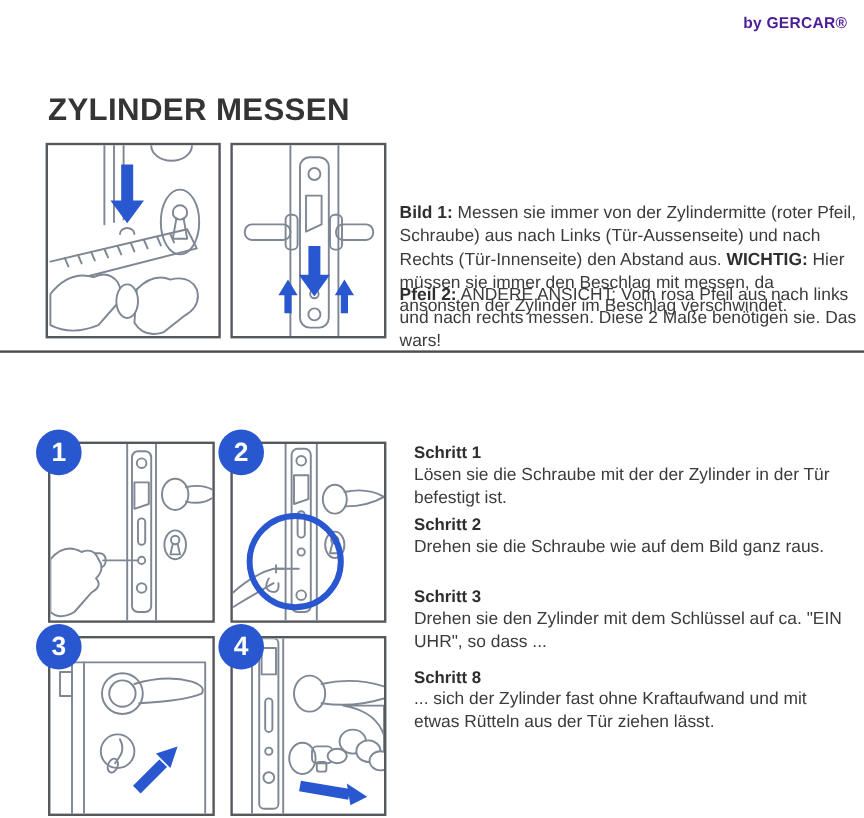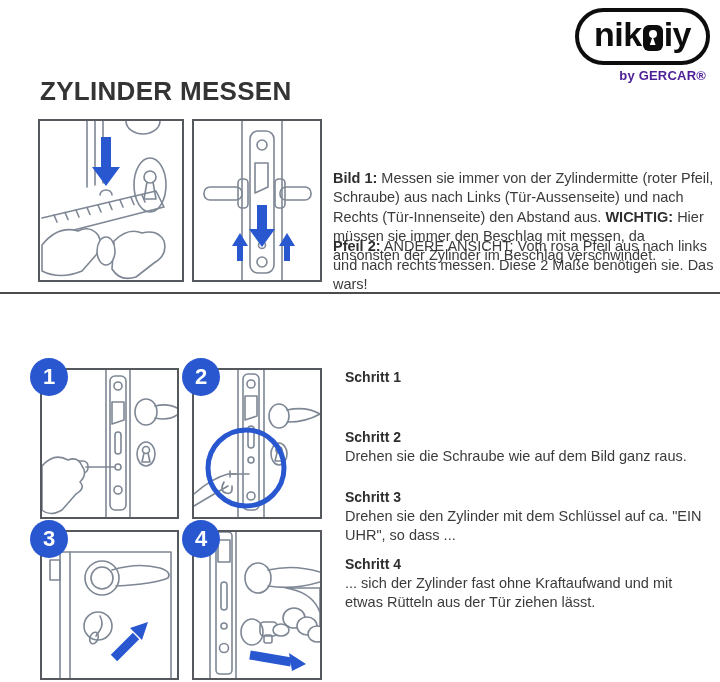--- a/index.html
+++ b/index.html
@@ -70,25 +70,20 @@
   .acc { fill:#2857d0; stroke:none; }
   .accl{ fill:none; stroke:#2857d0; stroke-width:9; stroke-linecap:butt; }
   .accs{ fill:none; stroke:#2857d0; stroke-width:5; }
 </style>
 </head>
 <body>
 
 <div class="page">
 
   <div class="brand">
-    <div class="logo">
-      <span>nik</span>
-        <span class="logo-e"></span>
-        <span>iy</span>
-    </div>
     <div class="byline">by GERCAR®</div>
   </div>
 
   <div class="h-title" id="title-measure">ZYLINDER MESSEN</div>
 
   <div class="figbox" id="figA">
     <svg viewBox="0 0 142 159">
       <g class="ln">
         <path d="M47 0 V66 M55 0 V64 M63 0 V62"></path>
         <path d="M86 0 a17 13 0 0 0 34 0"></path>
@@ -239,27 +234,28 @@
       </g>
       <g>
         <line class="accl" x1="56" y1="123" x2="97" y2="130"></line>
         <polygon class="acc" points="95,121 98,139 112,132"></polygon>
       </g>
     </svg>
   </div>
 
   <div class="step" id="step-1">
     <div class="step-label">Schritt 1</div>
+    <div class="step-text">Lösen sie die Schraube mit der der Zylinder in der Tür befestigt ist.</div>
   </div>
   <div class="step" id="step-2">
     <div class="step-label">Schritt 2</div>
     <div class="step-text">Drehen sie die Schraube wie auf dem Bild ganz raus.</div>
   </div>
   <div class="step" id="step-3">
     <div class="step-label">Schritt 3</div>
     <div class="step-text">Drehen sie den Zylinder mit dem Schlüssel auf ca. "EIN UHR", so dass ...</div>
   </div>
   <div class="step" id="step-4">
-    <div class="step-label">Schritt 4</div>
+    <div class="step-label">Schritt 8</div>
     <div class="step-text">... sich der Zylinder fast ohne Kraftaufwand und mit etwas Rütteln aus der Tür ziehen lässt.</div>
   </div>
 
 </div>
 
 </body></html>

